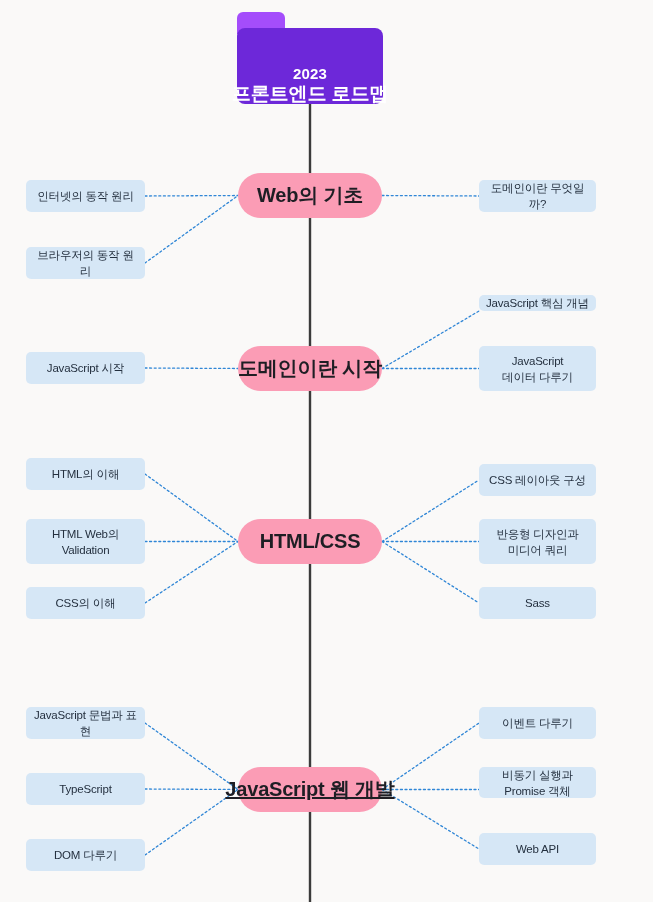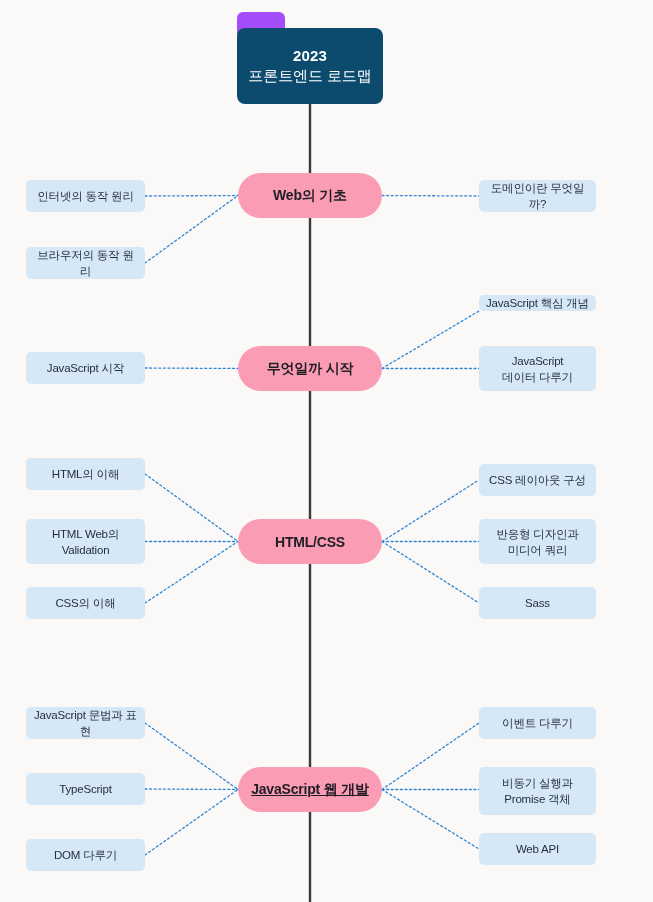--- a/index.html
+++ b/index.html
@@ -57,54 +57,54 @@
     height: 22px;
     background: #a44dfb;
     border-radius: 6px 6px 0 0;
   }
   .folder-body {
     position: absolute;
     left: 0;
     top: 16px;
     width: 146px;
     height: 76px;
-    background: #0c4a6e;
+    background: #6d28d9;
     border-radius: 8px;
     display: flex;
     flex-direction: column;
     align-items: center;
-    justify-content: center;
+    justify-content: flex-end;
     box-sizing: border-box;
   }
   .folder-year {
     color: #ffffff;
     font-size: 15px;
     font-weight: bold;
     line-height: 20px;
     letter-spacing: 0.2px;
   }
   .folder-title {
     color: #ffffff;
-    font-size: 15px;
-    font-weight: normal;
+    font-size: 19px;
+    font-weight: bold;
     line-height: 20px;
     letter-spacing: -0.1px;
     white-space: nowrap;
   }
 
   
   .main-node {
     position: absolute;
     background: #fb9cb5;
     border-radius: 26px;
     display: flex;
     align-items: center;
     justify-content: center;
     color: #1e1e24;
-    font-size: 14px;
+    font-size: 20px;
     font-weight: bold;
     letter-spacing: -0.2px;
     white-space: nowrap;
     box-sizing: border-box;
   }
 
   
   .leaf {
     position: absolute;
     background: #d6e7f6;
@@ -169,21 +169,21 @@
       <div class="leaf" style="left: 26px; top: 247px; width: 119px; height: 32px;">
         <div>
           <span>브라우저의 동작 원리</span>
         </div>
       </div>
       <div class="leaf" style="left: 479px; top: 180px; width: 117px; height: 32px;">
         <div>
           <span>도메인이란 무엇일까?</span>
         </div>
       </div>
-      <div class="main-node" style="left: 238px; top: 346px; width: 144px; height: 45px;">무엇일까 시작</div>
+      <div class="main-node" style="left: 238px; top: 346px; width: 144px; height: 45px;">도메인이란 시작</div>
       <div class="leaf" style="left: 26px; top: 352px; width: 119px; height: 32px;">
         <div>
           <span>JavaScript 시작</span>
         </div>
       </div>
       <div class="leaf" style="left: 479px; top: 295px; width: 117px; height: 16px;">
         <div>
           <span>JavaScript 핵심 개념</span>
         </div>
       </div>
@@ -240,21 +240,21 @@
       <div class="leaf" style="left: 26px; top: 839px; width: 119px; height: 32px;">
         <div>
           <span>DOM 다루기</span>
         </div>
       </div>
       <div class="leaf" style="left: 479px; top: 707px; width: 117px; height: 32px;">
         <div>
           <span>이벤트 다루기</span>
         </div>
       </div>
-      <div class="leaf" style="left: 479px; top: 767px; width: 117px; height: 48px;">
+      <div class="leaf" style="left: 479px; top: 767px; width: 117px; height: 31px;">
         <div>
           <span>비동기 실행과</span>
           <span>Promise 객체</span>
         </div>
       </div>
       <div class="leaf" style="left: 479px; top: 833px; width: 117px; height: 32px;">
         <div>
           <span>Web API</span>
         </div>
       </div>

